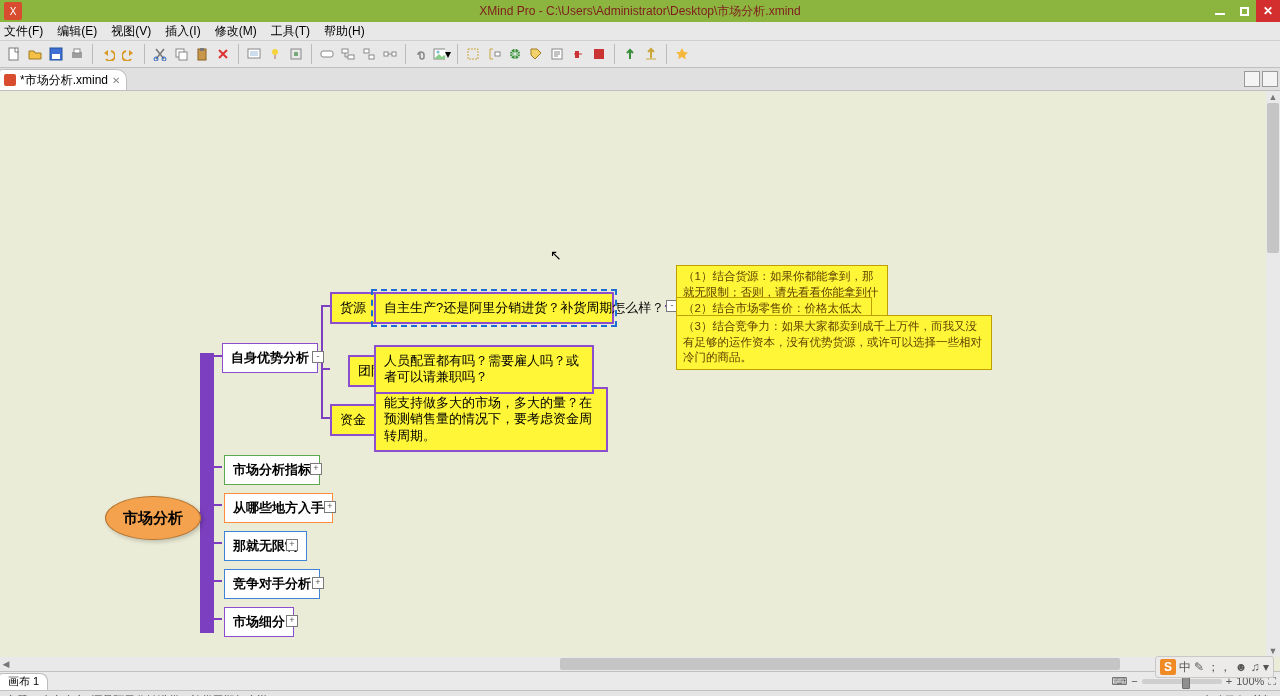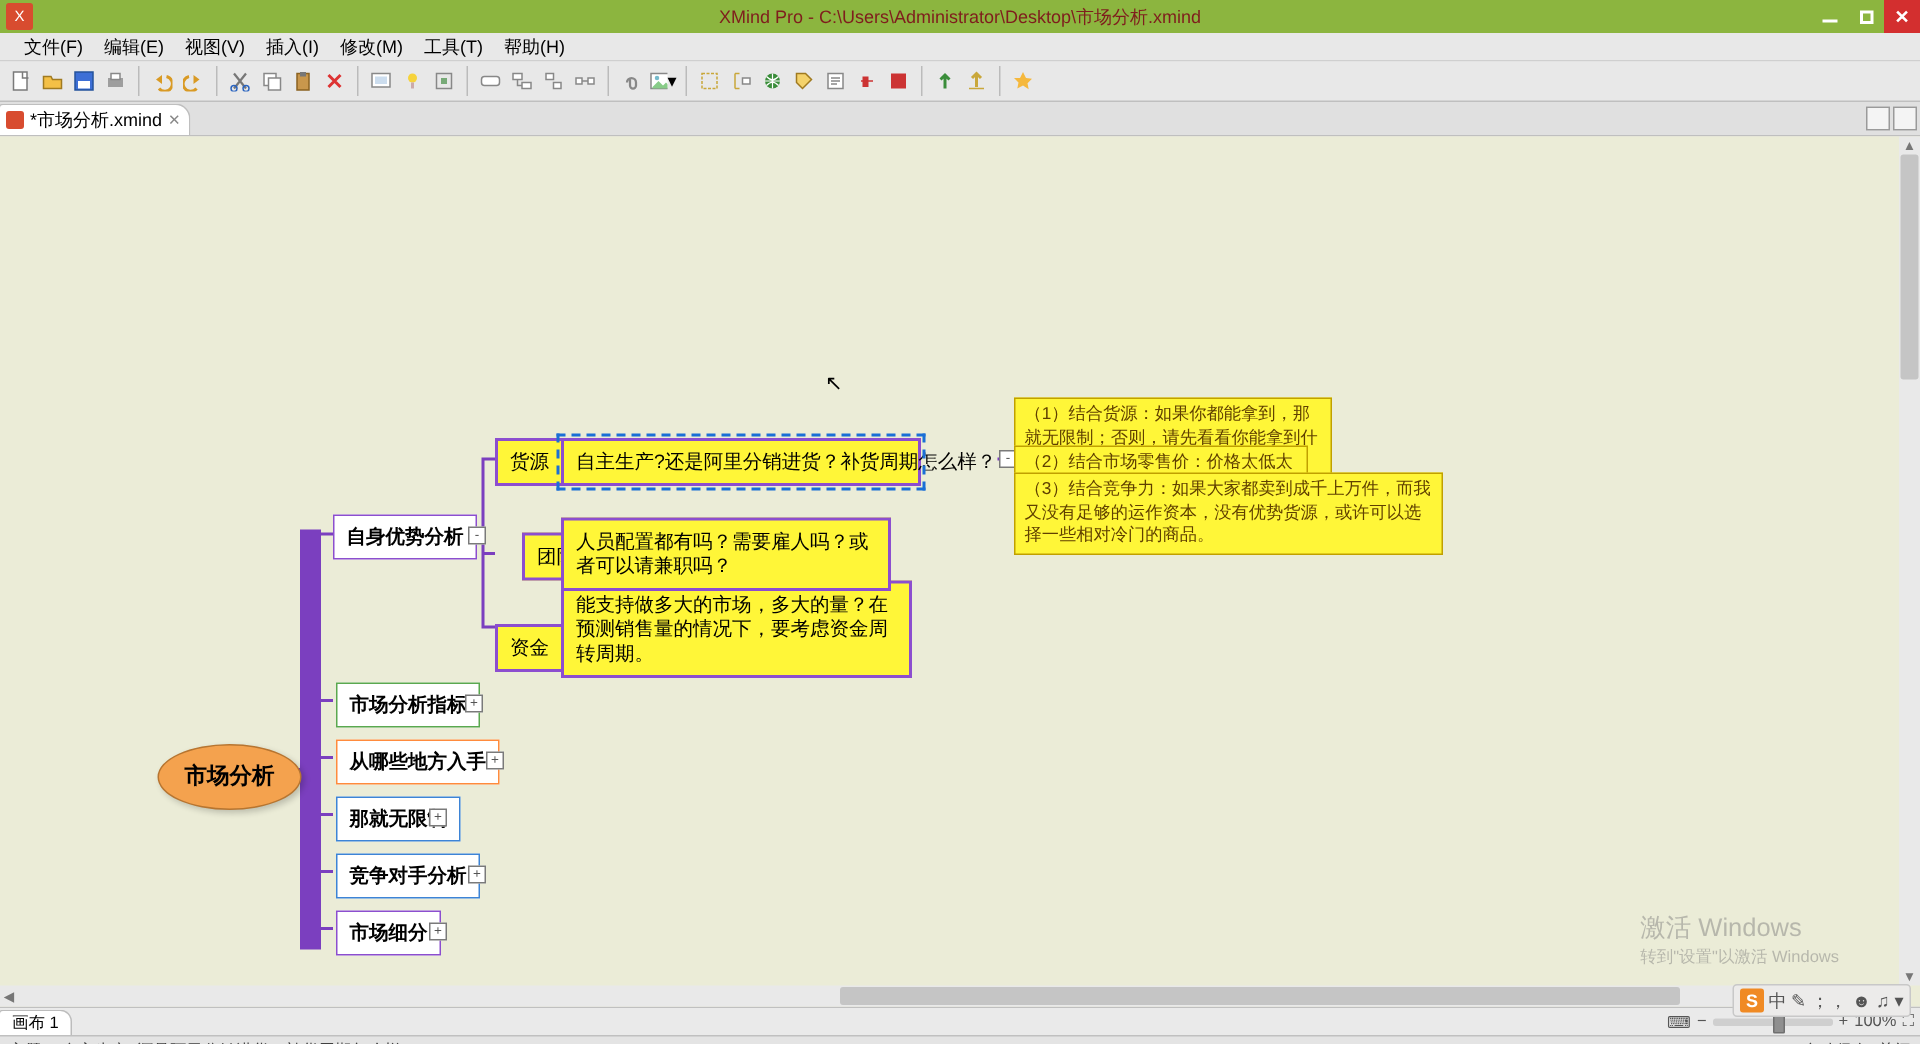--- a/index.html
+++ b/index.html
@@ -16,21 +16,21 @@
   .titlebar{height:22px;background:var(--titlebar-bg);display:flex;align-items:center;user-select:none;}
   .titlebar .icon-box{width:18px;height:18px;margin:2px 4px;background:#d84c2f;display:flex;align-items:center;justify-content:center;color:#fff;font-size:10px;border-radius:2px;}
   .titlebar .title{flex:0 0 auto;color:#7f1d1d;font-size:12px;position:absolute;left:50%;transform:translateX(-50%);}
   .titlebar .spacer{flex:1;}
   .winbtn{width:24px;height:22px;display:flex;align-items:center;justify-content:center;font-size:12px;color:#fff;}
   .winbtn.min::before{content:"";width:10px;border-top:2px solid #fff;position:relative;top:3px;}
   .winbtn.max::before{content:"";width:9px;height:9px;border:2px solid #fff;box-sizing:border-box;}
   .winbtn.close{background:#d32f2f;font-weight:bold;}
   .winbtn.close::before{content:"\2715";}
   
-  .menubar{height:18px;background:var(--menubar-bg);display:flex;align-items:center;padding:0 12px;gap:6px;font-size:12px;border-bottom:1px solid #cfcfcf;}
+  .menubar{height:18px;background:var(--menubar-bg);display:flex;align-items:center;padding:0 0;gap:6px;font-size:12px;border-bottom:1px solid #cfcfcf;}
   .menubar span{padding:1px 4px;}
   
   .toolbar{height:26px;background:var(--toolbar-bg);display:flex;align-items:center;padding:0 4px;border-bottom:1px solid #bfbfbf;gap:1px;}
   .tbtn{width:18px;height:18px;display:inline-flex;align-items:center;justify-content:center;border:1px solid transparent;border-radius:2px;cursor:default;}
   .tbtn svg{display:block}
   .tsep{width:1px;height:20px;background:#bbb;margin:0 4px;}
   
   .tabstrip{height:22px;background:#e0e0e0;display:flex;align-items:flex-end;border-bottom:1px solid #bfbfbf;position:relative;}
   .doc-tab{height:20px;background:#ffffff;border:1px solid #bfbfbf;border-bottom:none;margin-left:-1px;display:flex;align-items:center;padding:0 6px 0 4px;font-size:12px;gap:4px;border-radius:3px 10px 0 0;}
   .doc-tab .closex{color:#888;font-size:10px;}
@@ -327,38 +327,34 @@
     <div class="expcol" style="left:286px;top:448px;">+</div>
 
     <div class="node box lvl2" style="left:224px;top:478px;border-color:#3d84d6;"><span>竞争对手分析</span></div>
     <div class="expcol" style="left:312px;top:486px;">+</div>
 
     <div class="node box lvl2" style="left:224px;top:516px;border-color:#8c4ecf;"><span>市场细分</span></div>
     <div class="expcol" style="left:286px;top:524px;">+</div>
 
     <div class="node ybox" style="left:330px;top:201px;"><span>货源</span></div>
     <div class="node ybox" style="left:348px;top:264px;"><span>团队</span></div>
-    <div class="node ybox" style="left:330px;top:325px;"><span>资金</span></div>
+    <div class="node ybox" style="left:330px;top:313px;"><span>资金</span></div>
 
     <div class="node ybox selbox" style="left:374px;top:201px;width:290px;"><span>自主生产?还是阿里分销进货？补货周期怎么样？</span></div>
     <div class="expcol" style="left:666px;top:209px;">-</div>
 
     <div class="node ybox wrap" style="left:374px;top:296px;width:234px;"><span>能支持做多大的市场，多大的量？在预测销售量的情况下，要考虑资金周转周期。</span></div>
     <div class="node ybox wrap" style="left:374px;top:254px;width:220px;"><span>人员配置都有吗？需要雇人吗？或者可以请兼职吗？</span></div>
 
     <div class="note" style="left:676px;top:174px;width:212px;"><span>（1）结合货源：如果你都能拿到，那就无限制；否则，请先看看你能拿到什么货源；</span></div>
     <div class="note" style="left:676px;top:206px;width:196px;"><span>（2）结合市场零售价：价格太低太烂的，不选</span></div>
-    <div class="note" style="left:676px;top:224px;width:286px;"><span>（3）结合竞争力：如果大家都卖到成千上万件，而我又没有足够的运作资本，没有优势货源，或许可以选择一些相对冷门的商品。</span></div>
+    <div class="note" style="left:676px;top:224px;width:316px;"><span>（3）结合竞争力：如果大家都卖到成千上万件，而我又没有足够的运作资本，没有优势货源，或许可以选择一些相对冷门的商品。</span></div>
 
     <div class="cursor" style="left:550px;top:156px;">↖</div>
 
-    <div class="watermark">
-      <div class="big">激活 Windows</div>
-      <div class="small">转到"设置"以激活 Windows</div>
-    </div>
   </div>
 
   <div class="vscroll">
     <div class="arrow up">▲</div>
     <div class="thumb"></div>
     <div class="arrow down">▼</div>
   </div>
   <div class="hscroll">
     <div class="arrow left">◀</div>
     <div class="thumb"></div>

